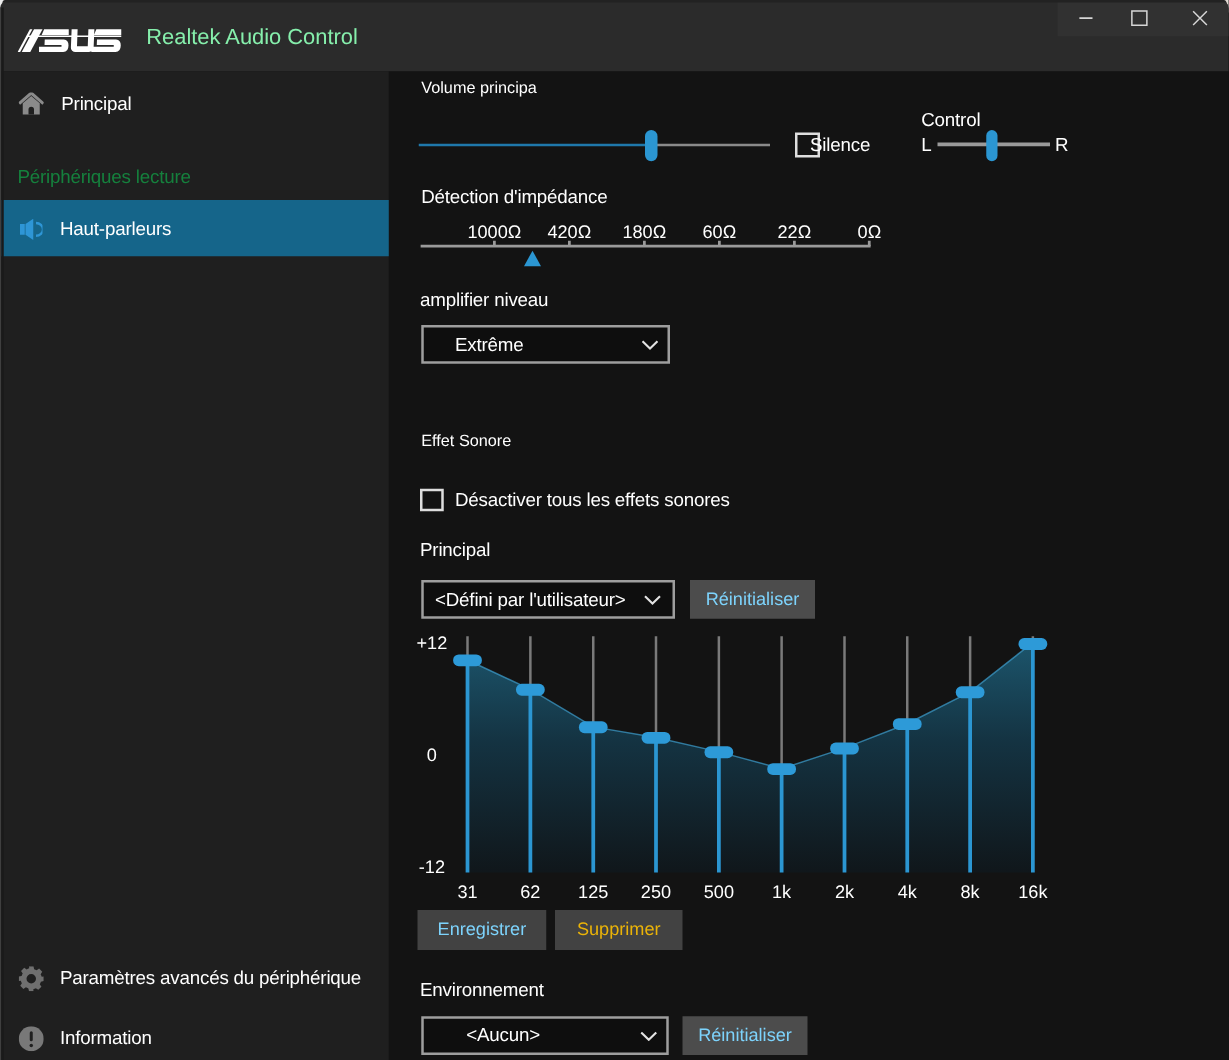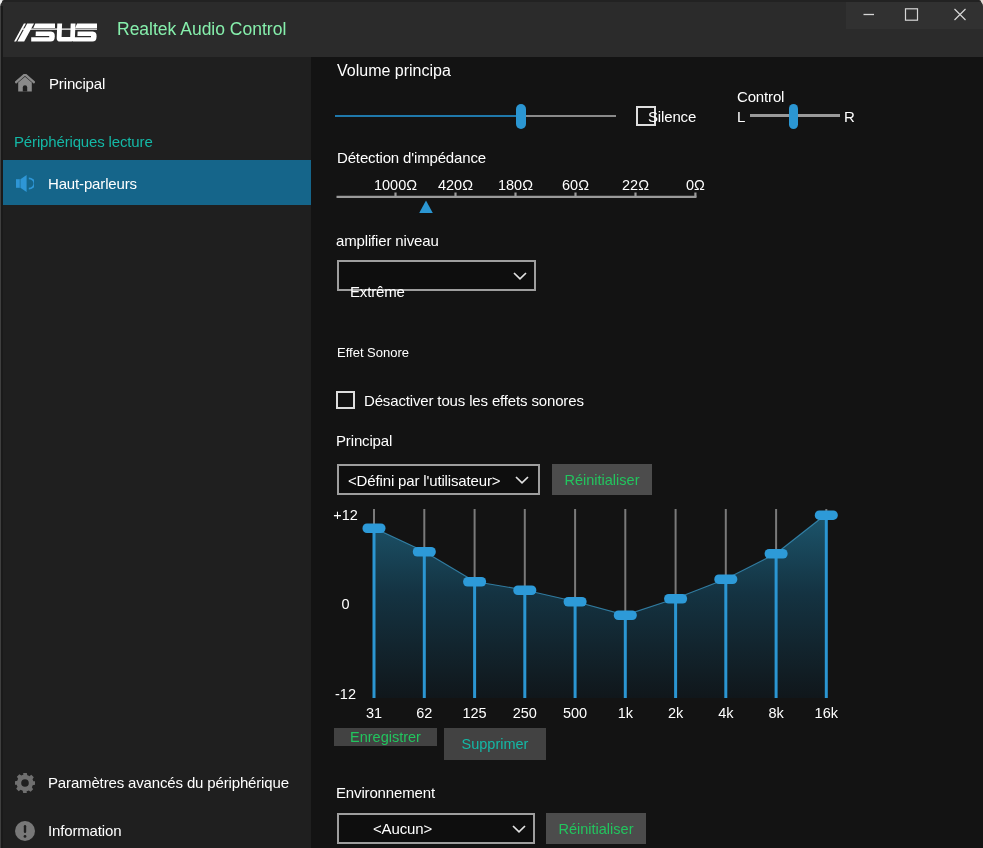--- a/index.html
+++ b/index.html
@@ -5,21 +5,21 @@
   html,body{margin:0;padding:0;background:#131313;width:983px;height:848px;overflow:hidden;}
   body{font-family:"Liberation Sans", sans-serif;color:#fff;position:relative;}
   .abs{position:absolute;}
   .titlebar{left:0;top:0;width:983px;height:57px;background:#2b2b2b;border-radius:7px 7px 0 0;}
   .btnstrip{left:846px;top:0;width:137px;height:29px;background:#313131;border-radius:0 7px 0 0;}
   .sidebar{left:0;top:57px;width:311px;height:791px;background:#1f1f1f;}
   .content{left:311px;top:57px;width:672px;height:791px;background:#131313;}
   .sel{left:0;top:160px;width:311px;height:45px;background:#15658a;}
   .t15{font-size:15px;letter-spacing:-0.15px;line-height:18px;}
   .ddl{position:absolute;border:2px solid #9e9e9e;background:#0e0e0e;box-sizing:border-box;}
-  .btn{position:absolute;background:#4c4c4c;color:#22c55e;font-size:14.5px;display:flex;align-items:center;justify-content:center;}
+  .btn{position:absolute;background:#4c4c4c;color:#7dd3fc;font-size:14.5px;display:flex;align-items:center;justify-content:center;}
   .ck{position:absolute;border:2px solid #dedede;box-sizing:border-box;background:transparent;}
 </style>
 </head>
 <body>
 <div class="abs" style="left:0;top:0;width:10px;height:10px;background:#ececec;"></div>
 <div class="abs" style="left:973px;top:0;width:10px;height:10px;background:#e0d9d3;"></div>
 <div class="abs content"></div>
 <div class="abs titlebar"></div>
 <div class="abs btnstrip"></div>
 
@@ -50,21 +50,21 @@
 
 <div class="abs sidebar"></div>
 <div class="abs sel"></div>
 
 <svg class="abs" style="left:15px;top:74px;width:20px;height:18px" viewBox="0 0 20 18">
   <path d="M0.3 8.9 L10 0.4 L19.7 8.9" stroke="#8a8a8a" stroke-width="2.4" fill="none"></path>
   <path d="M3.2 8.6 L10 2.7 L16.8 8.6 L16.8 17.5 L3.2 17.5 Z" fill="#8a8a8a"></path>
   <path d="M7.8 17.5 L7.8 13.6 A2.2 2.3 0 0 1 12.2 13.6 L12.2 17.5 Z" fill="#1f1f1f"></path>
 </svg>
 <div class="abs t15" style="left:49px;top:74.5px;">Principal</div>
-<div class="abs t15" style="left:14px;top:132.5px;color:#14b8a6;">Périphériques lecture</div>
+<div class="abs t15" style="left:14px;top:132.5px;color:#15803d;">Périphériques lecture</div>
 
 <svg class="abs" style="left:16px;top:175px;width:18px;height:17px" viewBox="0 0 18 17">
   <g fill="#2e96d6">
     <polygon points="0,4.2 3.8,4.2 3.8,12.8 0,12.8"></polygon>
     <polygon points="4.4,4.2 10.6,0 10.6,17 4.4,12.8"></polygon>
   </g>
   <path d="M12.8 3.4 A5.6 5.1 0 0 1 12.8 13.6" stroke="#2e96d6" stroke-width="1.9" fill="none"></path>
 </svg>
 <div class="abs t15" style="left:48px;top:174.5px;">Haut-parleurs</div>
 
@@ -73,21 +73,21 @@
 </svg>
 <div class="abs t15" style="left:48px;top:773.5px;">Paramètres avancés du périphérique</div>
 
 <svg class="abs" style="left:15px;top:821px;width:20px;height:20px" viewBox="0 0 20 20">
   <circle cx="10" cy="10" r="10" fill="#787878"></circle>
   <rect x="8.8" y="4" width="2.4" height="8" rx="1.2" fill="#1f1f1f"></rect>
   <circle cx="10" cy="15.4" r="1.4" fill="#1f1f1f"></circle>
 </svg>
 <div class="abs t15" style="left:48px;top:821.5px;">Information</div>
 
-<div class="abs" style="left:337px;top:62px;font-size:16px;">Volume principa</div>
+<div class="abs" style="left:337px;top:62px;font-size:13px;">Volume principa</div>
 
 <div class="abs" style="left:335px;top:115px;width:186px;height:2px;background:#1f78ab;"></div>
 <div class="abs" style="left:521px;top:115px;width:95px;height:2px;background:#8a8a8a;"></div>
 <div class="abs" style="left:516px;top:104px;width:10px;height:25px;border-radius:5px;background:#2b96d2;"></div>
 
 <div class="ck" style="left:636px;top:106px;width:20px;height:20px;"></div>
 <div class="abs t15" style="left:648px;top:108px;">Silence</div>
 
 <div class="abs t15" style="left:737px;top:88px;">Control</div>
 <div class="abs t15" style="left:737px;top:108px;">L</div>
@@ -113,21 +113,21 @@
     <line x1="204.5" y1="17.5" x2="204.5" y2="21.8"></line>
     <line x1="264.5" y1="17.5" x2="264.5" y2="21.8"></line>
     <line x1="324.5" y1="17.5" x2="324.5" y2="21.8"></line>
     <line x1="384.4" y1="17.5" x2="384.4" y2="21.8"></line>
   </g>
   <polygon points="115,25.5 121.8,38 108.2,38" fill="#2b96d2"></polygon>
 </svg>
 
 <div class="abs t15" style="left:336px;top:231.5px;">amplifier niveau</div>
 <div class="ddl" style="left:337px;top:260px;width:199px;height:31px;"></div>
-<div class="abs t15" style="left:350px;top:267.5px;margin-top:15px;">Extrême</div>
+<div class="abs t15" style="left:364px;top:267.5px;">Extrême</div>
 <svg class="abs" style="left:513px;top:272px;width:14px;height:8px" viewBox="0 0 14 8">
     <path d="M1 1 L7 6.8 L13 1" stroke="#e2e2e2" stroke-width="1.7" fill="none"></path>
   </svg>
 
 <div class="abs" style="left:337px;top:345px;font-size:13px;">Effet Sonore</div>
 <div class="ck" style="left:336px;top:391px;width:19px;height:18px;"></div>
 <div class="abs t15" style="left:364px;top:391.5px;">Désactiver tous les effets sonores</div>
 
 <div class="abs t15" style="left:336px;top:431.5px;">Principal</div>
 <div class="ddl" style="left:337px;top:464px;width:203px;height:31px;"></div>
@@ -197,22 +197,22 @@
     <text x="524.8" y="718">250</text>
     <text x="575.1" y="718">500</text>
     <text x="625.3" y="718">1k</text>
     <text x="675.6" y="718">2k</text>
     <text x="725.8" y="718">4k</text>
     <text x="776.1" y="718">8k</text>
     <text x="826.3" y="718">16k</text>
   </g>
 </svg>
 
-<div class="btn" style="left:334px;top:728px;width:103px;height:18px;background:#424242;">Enregistrer</div>
-<div class="btn" style="left:444px;top:728px;width:102px;height:32px;background:#424242;color:#14b8a6;">Supprimer</div>
+<div class="btn" style="left:334px;top:728px;width:103px;height:32px;background:#424242;">Enregistrer</div>
+<div class="btn" style="left:444px;top:728px;width:102px;height:32px;background:#424242;color:#eab308;">Supprimer</div>
 
 <div class="abs t15" style="left:336px;top:783.5px;">Environnement</div>
 <div class="ddl" style="left:337px;top:813px;width:198px;height:31px;"></div>
 <div class="abs t15" style="left:349px;top:820px;margin-left:24px;">&lt;Aucun&gt;</div>
 <svg class="abs" style="left:512px;top:825px;width:14px;height:8px" viewBox="0 0 14 8">
     <path d="M1 1 L7 6.8 L13 1" stroke="#e2e2e2" stroke-width="1.7" fill="none"></path>
   </svg>
 <div class="btn" style="left:546px;top:813px;width:100px;height:31px;">Réinitialiser</div>
 
 <div class="abs" style="left:0;top:6px;width:1px;height:842px;background:#3f3f3f;"></div>

